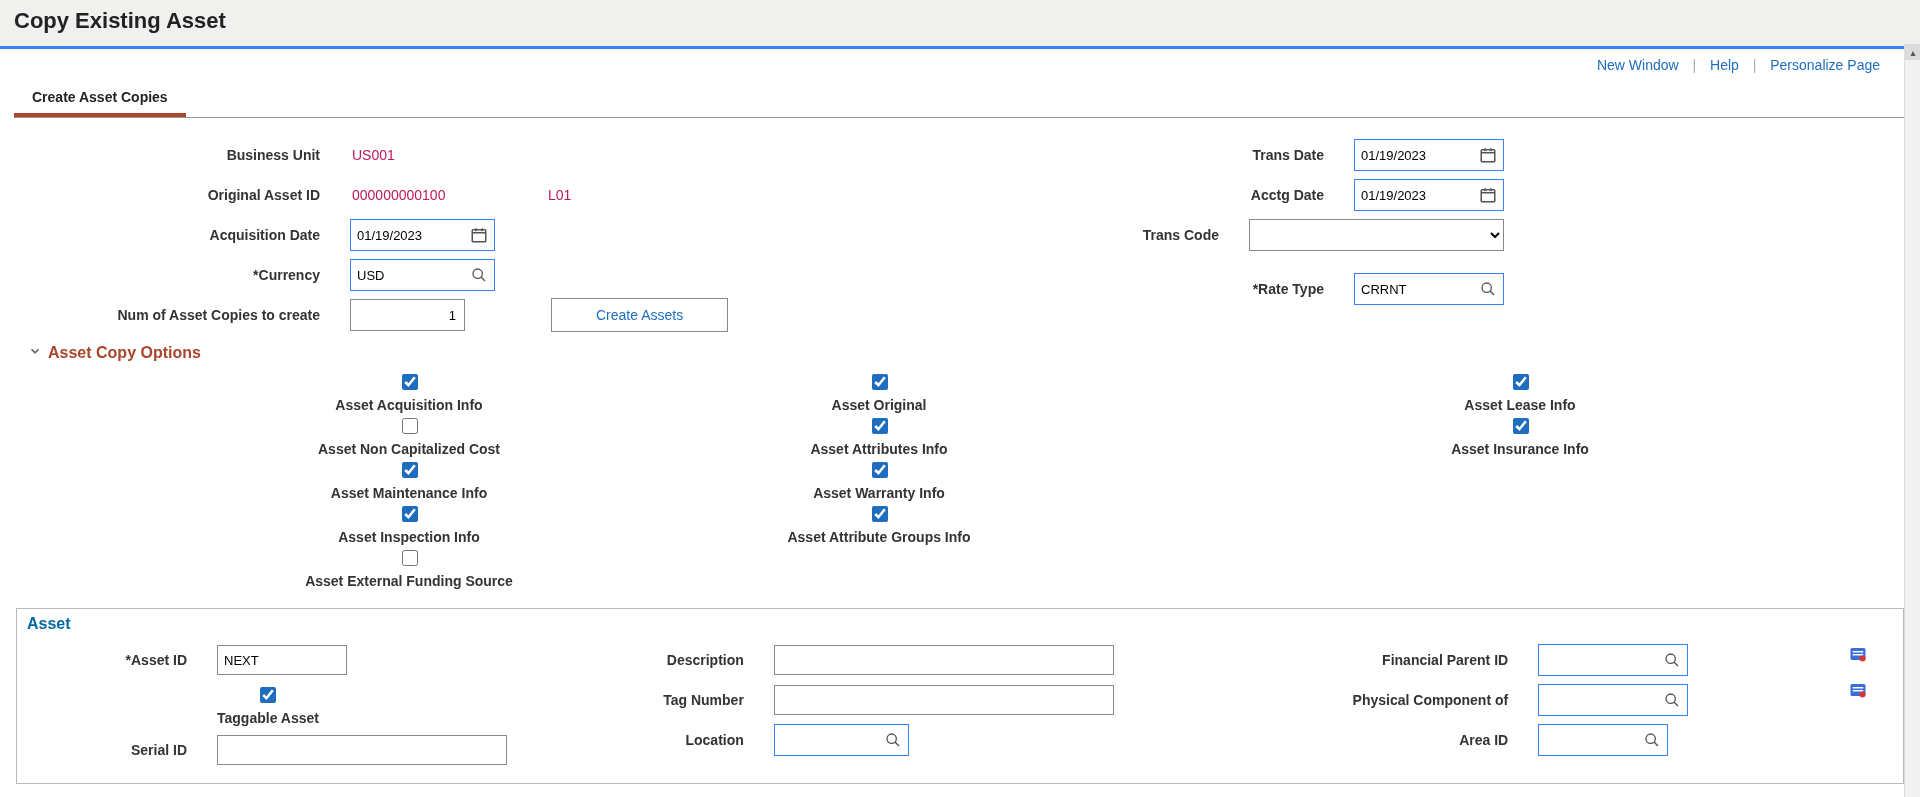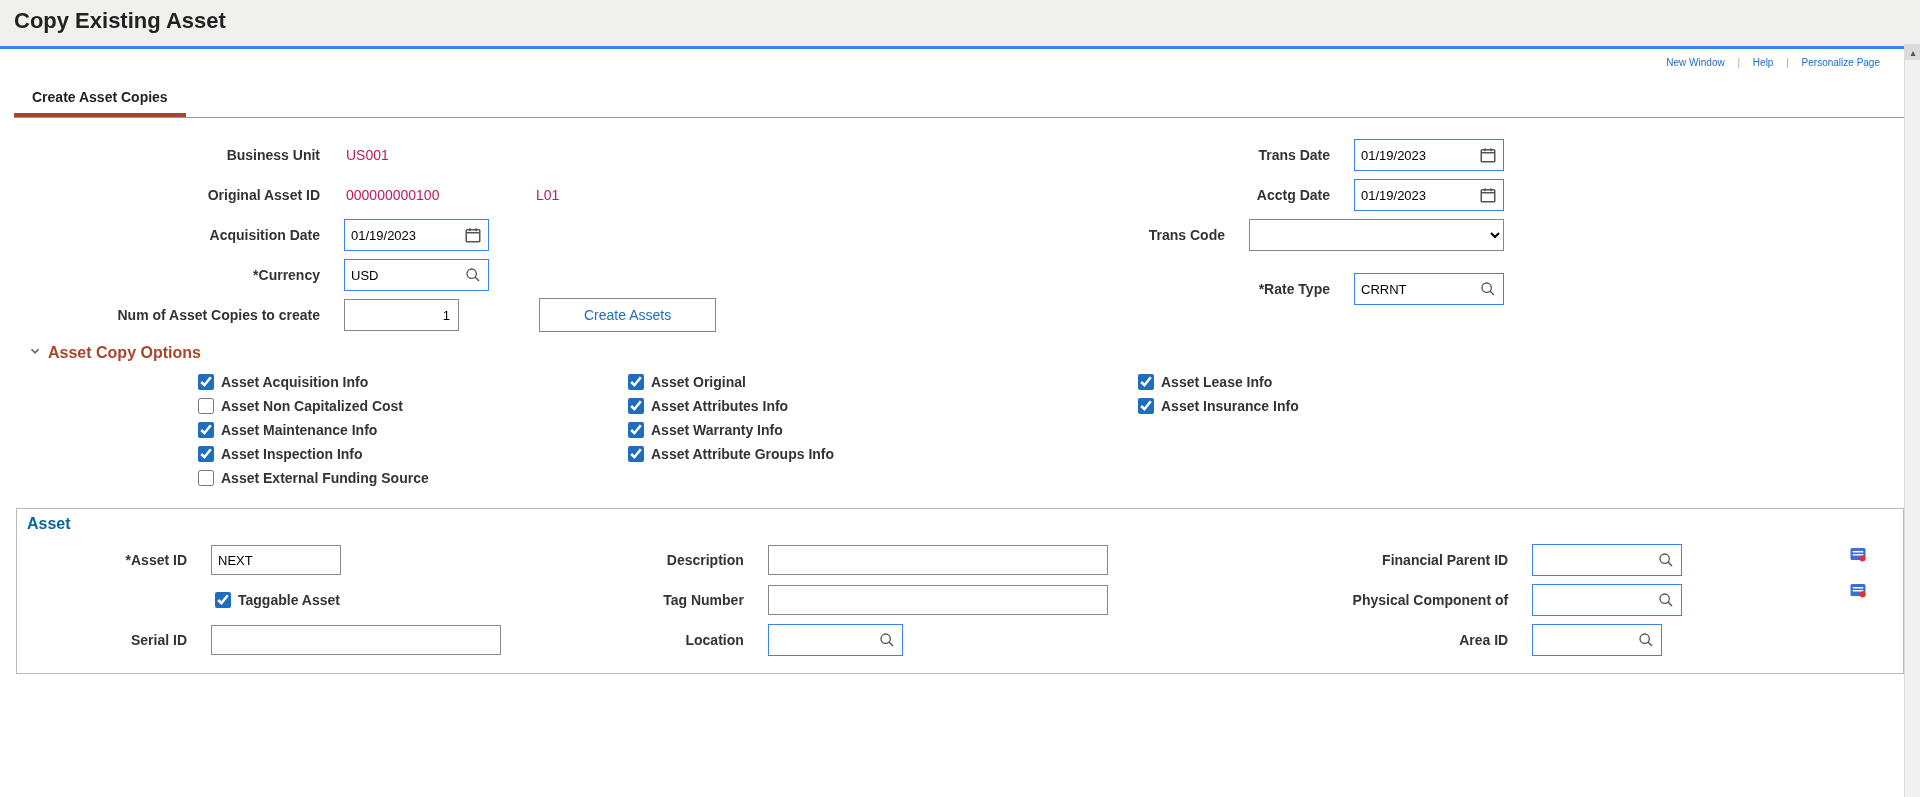--- a/index.html
+++ b/index.html
@@ -23,21 +23,21 @@
   .content-wrap {
     position: relative;
     padding: 0 14px 20px 14px;
     overflow-y: auto;
     height: calc(797px - 44px);
   }
   .top-links {
     position: absolute;
     top: 8px;
     right: 30px;
-    font-size: 10px;
+    font-size: 14px;
   }
   .top-links a {
     color: #1f6dbe;
     text-decoration: none;
     padding: 0 10px;
   }
   .top-links .sep {
     color: #aaa;
   }
   .tab-bar {
@@ -63,21 +63,21 @@
   }
   .left-col, .right-col {
     display: flex;
     flex-direction: column;
     gap: 6px;
   }
   .right-col { align-items: flex-end; padding-right: 30px;}
   .field-row {
     display: flex;
     align-items: center;
-    gap: 20px;
+    gap: 26px;
     min-height: 34px;
   }
   .field-row label {
     width: 310px;
     text-align: right;
     font-weight: bold;
     font-size: 14px;
     color: #333;
     padding-right: 4px;
   }
@@ -163,20 +163,21 @@
     margin-bottom: 18px;
   }
   .chk {
     display: flex;
     align-items: center;
     gap: 4px;
     font-weight: bold;
     font-size: 14px;
     color: #333;
     padding: 1px 0;
+    flex-direction: column;
   }
   .chk input[type="checkbox"]{
     width:16px; height:16px;
     accent-color: #1f6dbe;
   }
   .asset-group {
     border: 1px solid #bbb;
     margin: 0 2px 20px 2px;
     position: relative;
     padding: 34px 14px 16px 14px;

